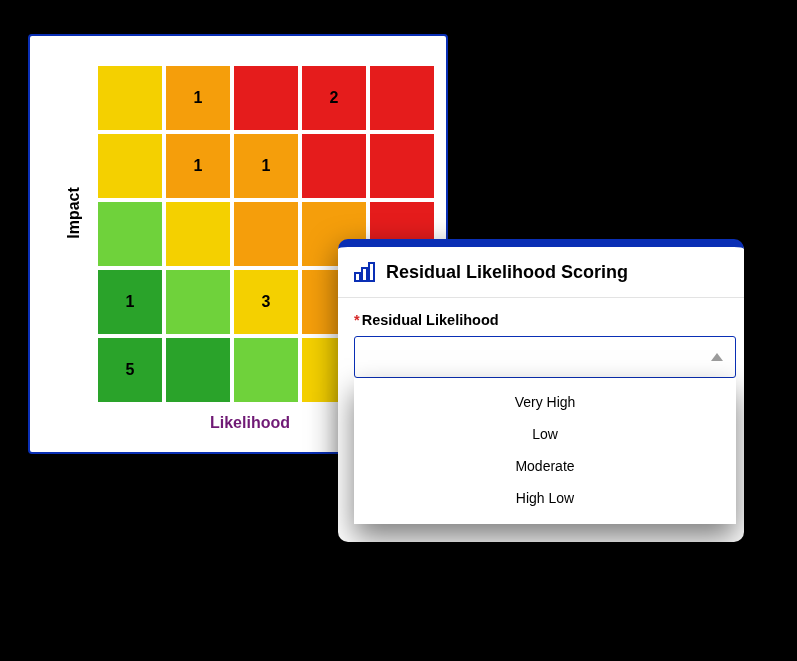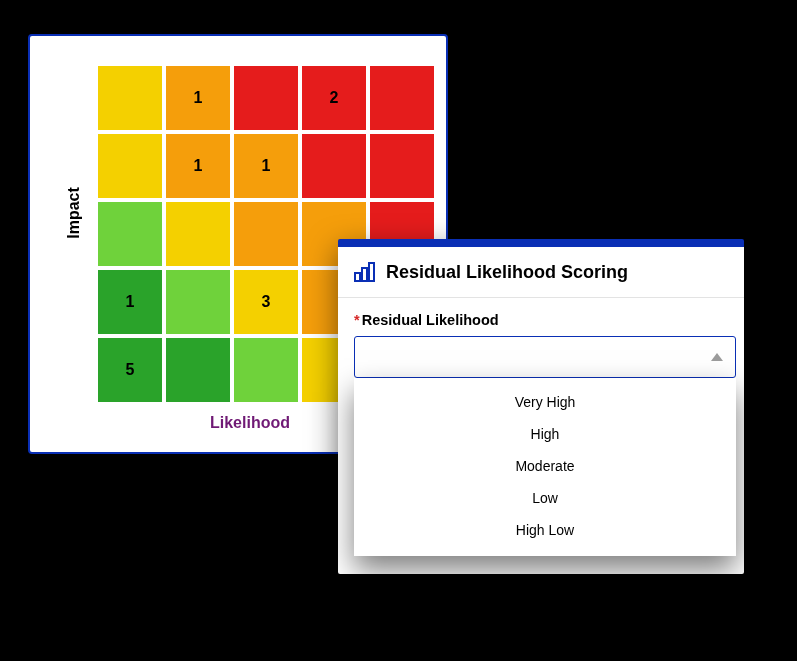--- a/index.html
+++ b/index.html
@@ -61,21 +61,21 @@
   }
 
   
   .modal {
     position: absolute;
     left: 338px;
     top: 239px;
     width: 406px;
     background: #fff;
     border-top: 8px solid #0a2fb5;
-    border-radius: 2px;
+    border-radius: 10px;
     box-shadow: 0 10px 30px rgba(0,0,0,0.5);
   }
   .modal-header {
     display: flex;
     align-items: center;
     gap: 10px;
     padding: 14px 16px 14px 16px;
     border-bottom: 1px solid #e3e3e3;
   }
   .modal-header svg { flex-shrink: 0; }
@@ -171,19 +171,18 @@
   <div class="modal-body">
     <div class="field-label">
       <span class="required-star">*</span><span>Residual Likelihood</span>
     </div>
     <div class="select-box">
       <span></span>
       <div class="select-caret"></div>
     </div>
     <div class="dropdown" id="dropdown">
         <div class="dropdown-item">Very High</div>
-        <div class="dropdown-item">High</div>
+        <div class="dropdown-item">Low</div>
         <div class="dropdown-item">Moderate</div>
-        <div class="dropdown-item">Low</div>
         <div class="dropdown-item">High Low</div>
       </div>
   </div>
 </div>
 
 </body></html>

